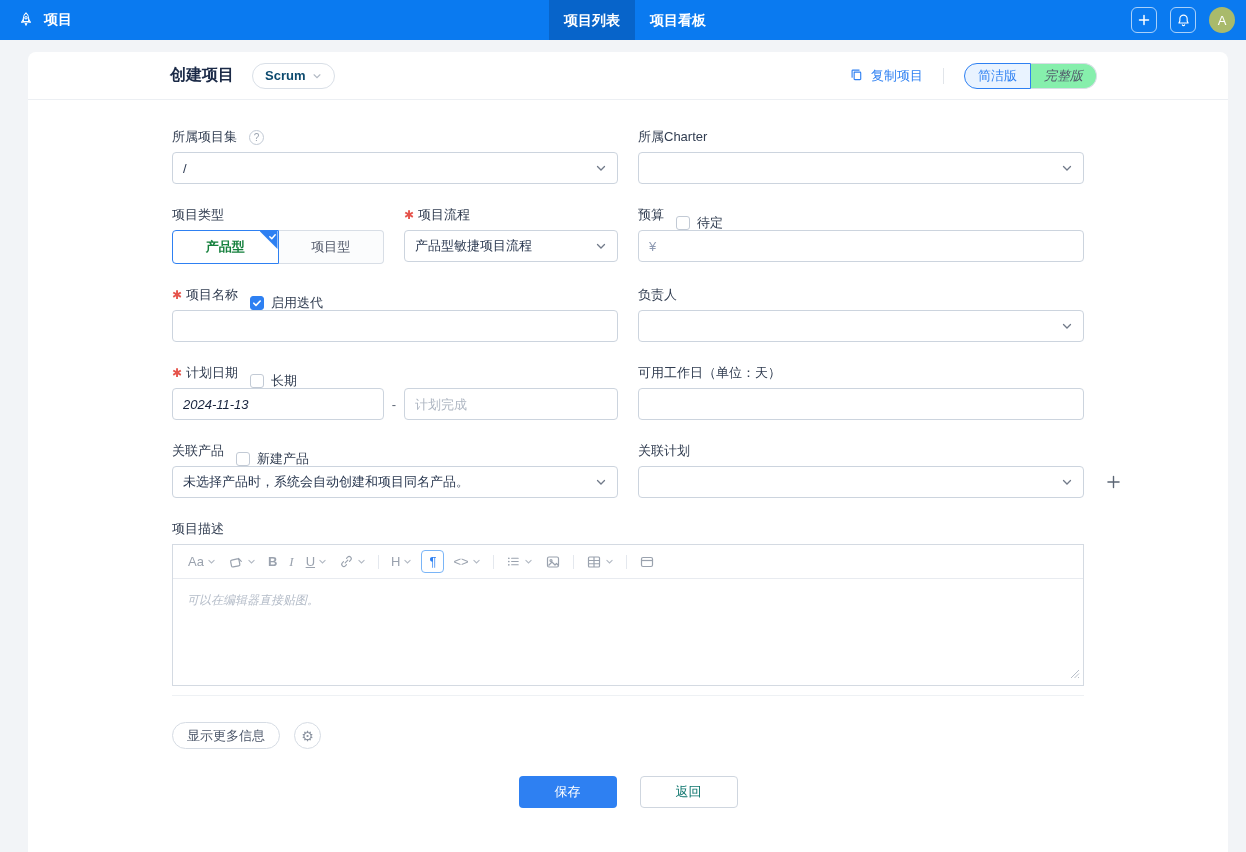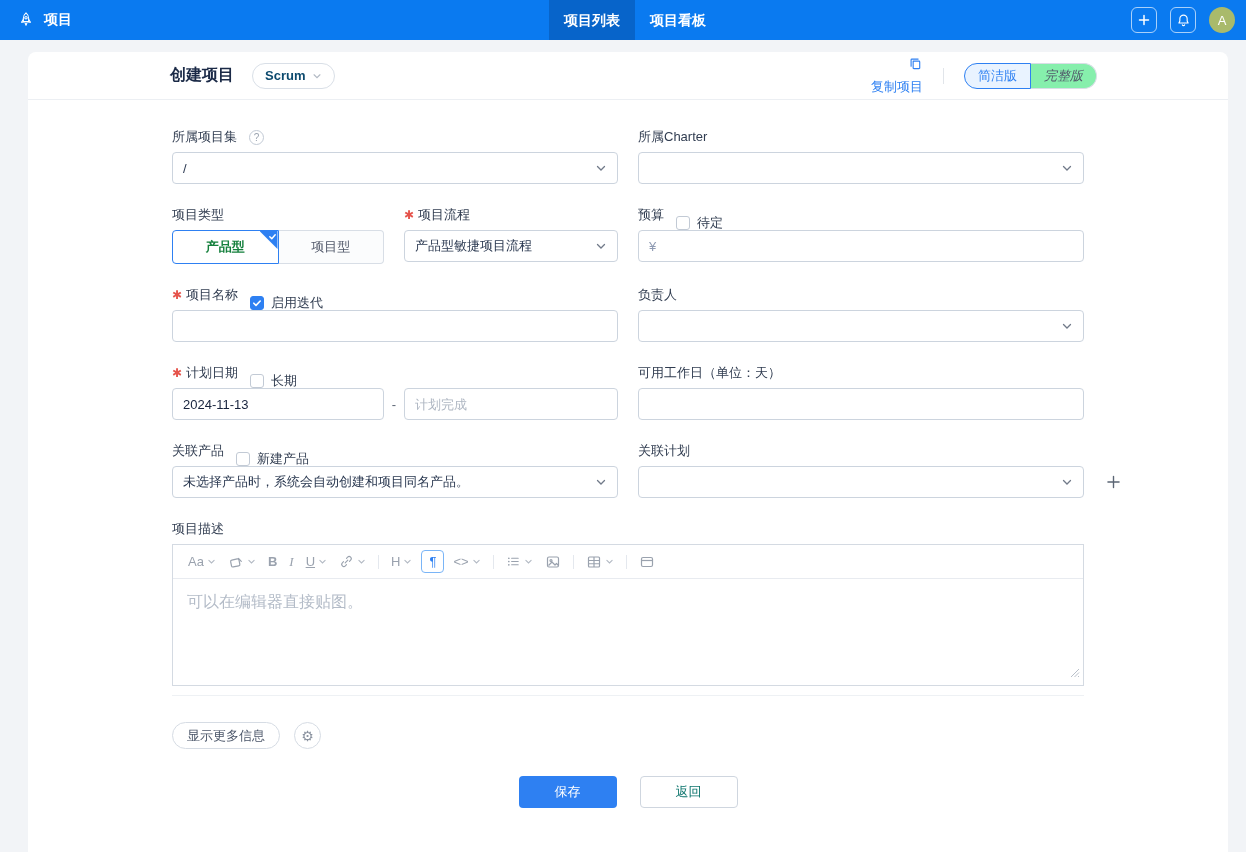--- a/index.html
+++ b/index.html
@@ -27,22 +27,22 @@
   
   .card { position:absolute; left:28px; top:52px; width:1200px; height:800px;
     background:#fff; border-radius:8px 8px 0 0; }
   .card-header { height:48px; display:flex; align-items:center;
     padding:0 131px 0 142px; border-bottom:1px solid #eceff3; }
   .page-title { font-size:16px; font-weight:bold; color:#1b2a47; }
   .pill-btn { display:inline-flex; align-items:center; gap:7px; height:26px;
     padding:0 12px; border:1px solid #d9dfe7; border-radius:14px;
     color:#0c4a6e; font-size:13px; font-weight:bold; background:#fff; cursor:pointer; margin-left:18px; }
   .header-right { margin-left:auto; display:flex; align-items:center; }
-  .copy-link { display:flex; align-items:flex-end; gap:7px; color:#2e80f2;
-    font-size:13px; cursor:pointer;flex-direction:column; }
+  .copy-link { display:flex; align-items:flex-start; gap:7px; color:#2e80f2;
+    font-size:13px; cursor:pointer; }
   .v-div { width:1px; height:16px; background:#e1e5ea; margin:0 20px; }
   .view-toggle { display:flex; height:26px; }
   .vt-seg { height:26px; padding:0 13px; display:flex; align-items:center;
     font-size:13px; cursor:pointer; }
   .vt-seg.active { background:#e9f3ff; color:#2e80f2; border:1px solid #2e80f2;
     border-radius:13px 0 0 13px; }
   .vt-seg.idle { background:#86efac; color:#51586a; border:1px solid #d8dee6;
     border-left:none; border-radius:0 13px 13px 0;font-style:italic; }
   
   .form { padding:28px 144px 0 144px; }
@@ -95,21 +95,21 @@
     font-size:13px; cursor:pointer; }
   .tbi .g { font-style:normal; }
   .tbi.bold .g { font-weight:bold; }
   .tbi.italic .g { font-style:italic; font-family:"Liberation Serif",serif; }
   .tbi.underline .g { text-decoration:underline; }
   .tbi.active-p { border:1px solid #7ab5f7; border-radius:4px; color:#2e80f2;
     height:23px; padding:0 7px; margin:0 3px; }
   .ed-div { width:1px; height:14px; background:#e4e8ee; margin:0 6px; }
   .mini-chev { display:flex; color:#b3bac4; }
   .ed-body { height:106px; padding:13px 14px; position:relative; color:#b4bcc8;
-    font-size:16px; cursor:text; }
+    font-size:12px; cursor:text;font-style:italic; }
   .resize-h { position:absolute; right:3px; bottom:3px; }
   
   .hr { width:912px; border-top:1px solid #eef1f4; margin-top:0; }
   .more-row { display:flex; align-items:center; gap:14px; margin-top:26px; }
   .more-btn { height:27px; padding:0 14px; border:1px solid #d6dce4; border-radius:14px;
     background:#fff; color:#4a5568; font-size:13px; display:flex; align-items:center; cursor:pointer; }
   .gear-btn { width:27px; height:27px; border:1px solid #d6dce4; border-radius:50%;
     background:#fff; color:#8b93a0; display:flex; align-items:center; justify-content:center;
     font-size:14px; cursor:pointer; }
   .btn-row { width:912px; display:flex; justify-content:center; gap:23px; margin-top:27px; }
@@ -308,21 +308,21 @@
           <span class="lbl-txt">
               <span class="req">✱</span>
               <span>计划日期</span>
             </span>
           <span class="cbx-group">
             <span class="cbx"></span>
             <span>长期</span>
           </span>
         </div>
         <div class="date-wrap">
-          <input class="text-input" style="width: 212px;" value="2024-11-13">
+          <input class="text-input" style="width: 212px; font-style: italic;" value="2024-11-13">
           <span class="date-sep">-</span>
           <input class="text-input" style="width: 214px;" placeholder="计划完成">
         </div>
       </div>
       <div>
         <div class="f-label">
             <span class="lbl-txt">可用工作日（单位：天）</span>
           </div>
         <input class="text-input" value="" style="">
       </div>

